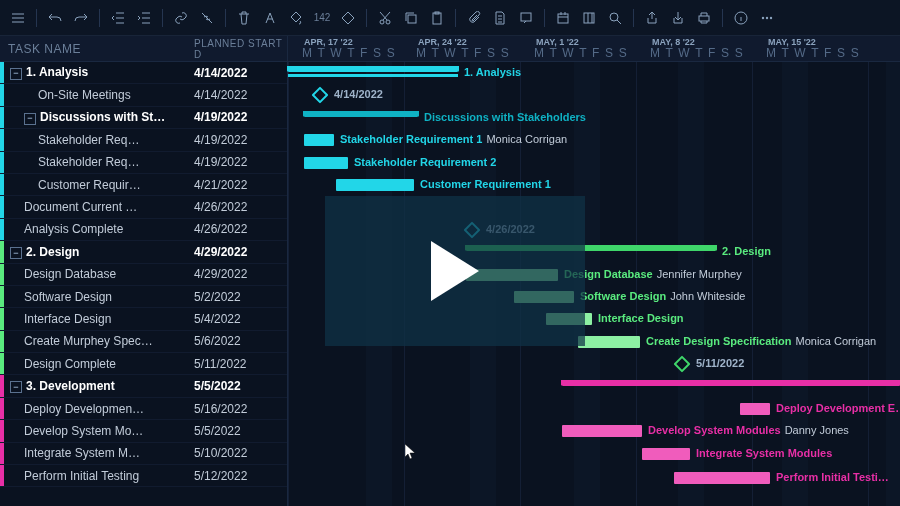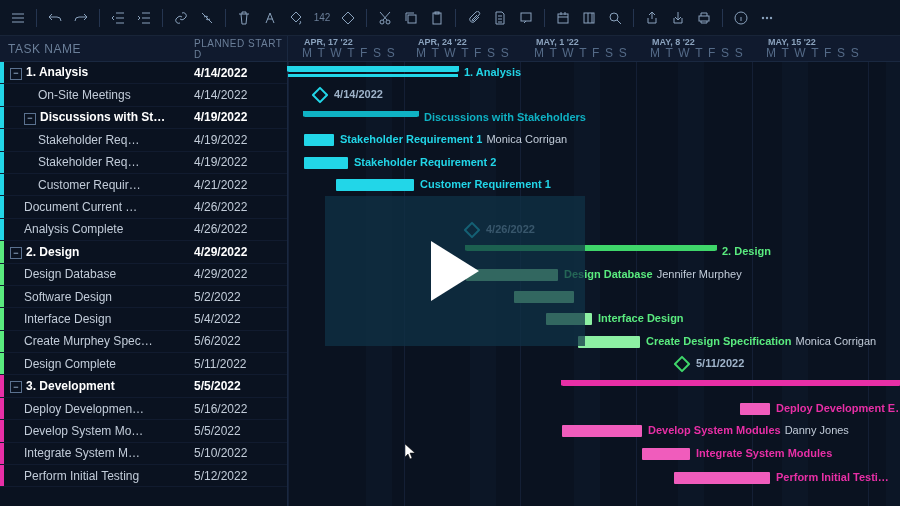--- a/index.html
+++ b/index.html
@@ -368,20 +368,21 @@
           <div class="lane" style="top: 179.2px;">
             <div class="bar sum" style="left: 178px; width: 250px; background: rgb(63, 214, 106); color: rgb(63, 214, 106);"></div>
             <div class="lbl c-green" style="left: 434px;"><b>2. Design</b></div>
           </div>
           <div class="lane" style="top: 201.6px;">
             <div class="bar" style="left: 178px; width: 92px; background: rgb(141, 240, 163);"></div>
             <div class="lbl c-green" style="left: 276px;"><b>Design Database</b><span class="res">Jennifer Murphey</span></div>
           </div>
           <div class="lane" style="top: 224px;">
             <div class="bar" style="left: 226px; width: 60px; background: rgb(141, 240, 163);"></div>
+            <div class="lbl c-green" style="left: 292px;"><b>Software Design</b><span class="res">John Whiteside</span></div>
           </div>
           <div class="lane" style="top: 246.4px;">
             <div class="bar" style="left: 258px; width: 46px; background: rgb(141, 240, 163);"></div>
             <div class="lbl c-green" style="left: 310px;"><b>Interface Design</b></div>
           </div>
           <div class="lane" style="top: 268.8px;">
             <div class="bar" style="left: 290px; width: 62px; background: rgb(141, 240, 163);"></div>
             <div class="lbl c-green" style="left: 358px;"><b>Create Design Specification</b><span class="res">Monica Corrigan</span></div>
           </div>
           <div class="lane" style="top: 291.2px;">

